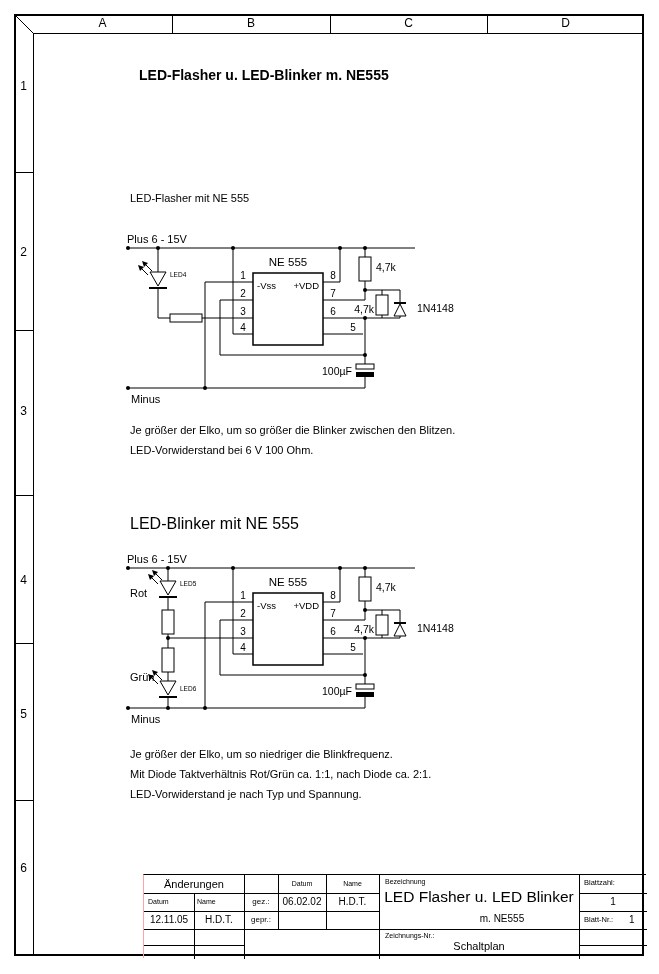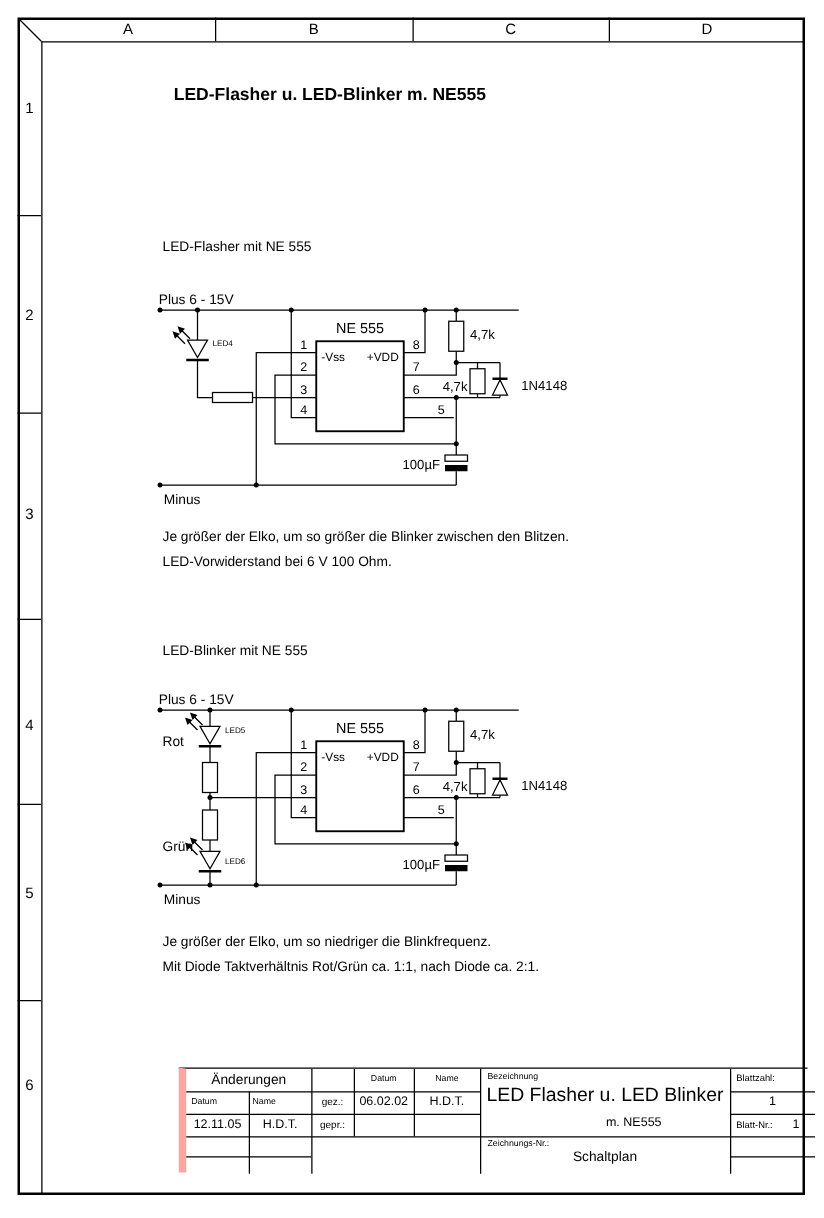--- a/index.html
+++ b/index.html
@@ -6,21 +6,21 @@
   .page{position:relative;width:659px;height:974px;background:#fff;
         font-family:"Liberation Sans","DejaVu Sans",sans-serif;color:#000;overflow:hidden;}
   .abs{position:absolute;}
   .hl{position:absolute;height:1px;background:#000;}
   .vl{position:absolute;width:1px;background:#000;}
   .lbl{position:absolute;white-space:nowrap;}
   .outer-frame{position:absolute;left:14px;top:14px;width:630px;height:942px;border:2px solid #000;box-sizing:border-box;}
   .col-label{position:absolute;top:14px;height:19px;line-height:19px;font-size:12px;text-align:center;}
   .row-label{position:absolute;left:14px;width:19px;height:18px;line-height:18px;font-size:12px;text-align:center;}
   svg text{font-family:"Liberation Sans","DejaVu Sans",sans-serif;fill:#000;}
-  .tb{position:absolute;left:143px;top:854px;width:503px;height:84px;border-top:1px solid #000;border-left:6px solid #fca5a5;box-sizing:border-box;font-size:10px;}
+  .tb{position:absolute;left:143px;top:874px;width:503px;height:84px;border-top:1px solid #000;border-left:1px solid #fca5a5;box-sizing:border-box;font-size:10px;}
   .tb .hl,.tb .vl{background:#000;}
   .tb .cell{position:absolute;white-space:nowrap;}
 </style>
 </head>
 <body>
 
 <div class="page">
 
   <div class="outer-frame"></div>
   <div class="hl" style="left:33px;top:33px;width:611px;"></div>
@@ -47,24 +47,25 @@
   <div class="row-label" style="top:571px;">4</div>
   <div class="row-label" style="top:705px;">5</div>
   <div class="row-label" style="top:859px;">6</div>
 
   <div class="lbl" style="left:107px;top:67px;font-size:14px;font-weight:bold;margin-left:32px;">LED-Flasher u. LED-Blinker m. NE555</div>
   <div class="lbl" style="left:130px;top:192px;font-size:11px;">LED-Flasher mit NE 555</div>
   <div class="lbl" style="left:130px;top:420px;font-size:11px;line-height:20px;">
     <div>Je größer der Elko, um so größer die Blinker zwischen den Blitzen.</div>
     <div>LED-Vorwiderstand bei 6 V 100 Ohm.</div>
   </div>
-  <div class="lbl" style="left:130px;top:515px;font-size:11px;">LED-Blinker mit NE 555</div>
+  <div class="lbl" style="left:130px;top:515px;font-size:16px;">LED-Blinker mit NE 555</div>
   <div class="lbl" style="left:130px;top:744px;font-size:11px;line-height:20px;">
     <div>Je größer der Elko, um so niedriger die Blinkfrequenz.</div>
     <div>Mit Diode Taktverhältnis Rot/Grün ca. 1:1, nach Diode ca. 2:1.</div>
+    <div>LED-Vorwiderstand je nach Typ und Spannung.</div>
   </div>
 
   <svg class="abs" style="left:0;top:0;" width="659" height="974" viewBox="0 0 659 974">
 
     <line x1="15" y1="15" x2="33" y2="33" stroke="#000" stroke-width="1"></line>
 
     <g stroke="#000" fill="none" stroke-width="1">
       <path d="M128 248 H415 M158 248 V272 M158 288 V318 H170 M202 318 H253 M253 282 H205 V388 M253 300 H220 V355 H365 M253 334 H233 V248 M323 282 H340 V248 M323 300 H365 V290 M365 248 V257 M365 281 V290 M365 290 H400 M382 290 V295 M382 315 V318 M365 318 H400 M323 318 H365 M365 318 V364 M323 334 H363 M365 377 V388 M128 388 H365 M400 290 V303 M400 316 V318"></path>
       <g>
         <polygon points="150,272 166,272 158,286" fill="#fff"></polygon>

